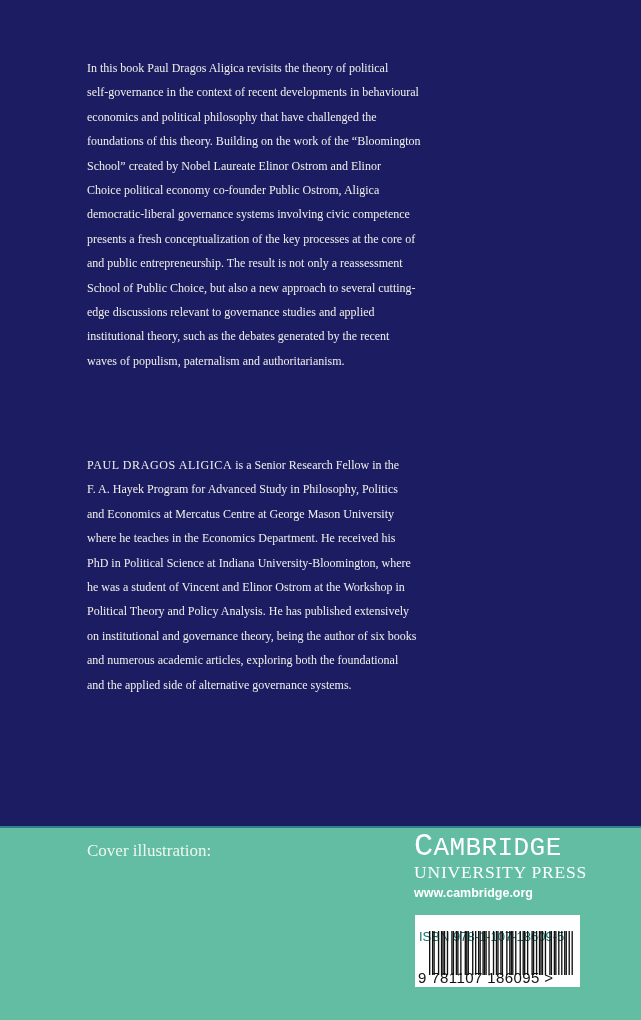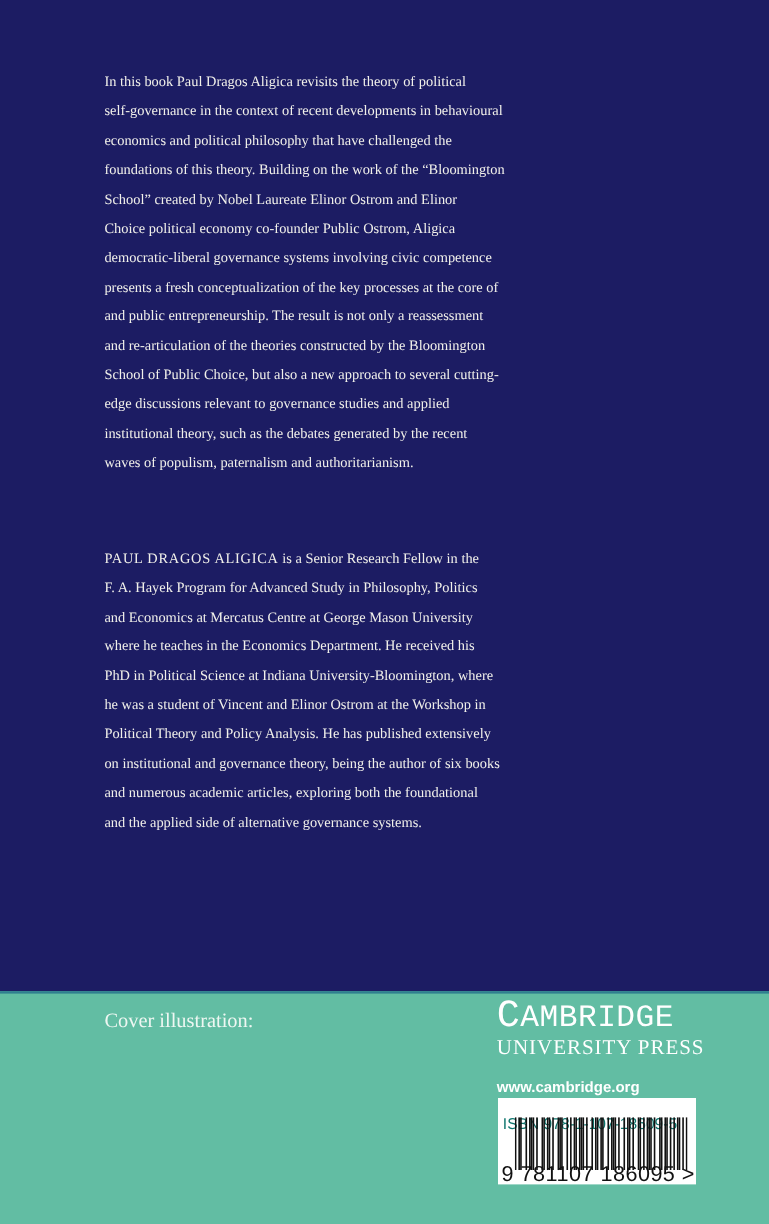--- a/index.html
+++ b/index.html
@@ -10,41 +10,40 @@
   .p1 { top: 56px; }
   .p2 { top: 453px; }
   .sc { letter-spacing: 0.6px; }
   .bottom { position: absolute; left: 0; top: 826px; width: 641px; height: 194px; background: #62bda3; border-top: 2px solid #2f7f8f; }
   .credit { position: absolute; left: 87px; top: 12px; color: #eef7f2; font-family: "Liberation Serif", serif; font-size: 17px; line-height: 22px; }
   .credit .line { display: block; white-space: nowrap; }
   .pub { position: absolute; left: 414px; top: 6px; width: 170px; color: #ffffff; }
   .pub-name { font-family: Liberation Mono, monospace; font-size: 26px; line-height: 26px; letter-spacing: 0.4px; white-space: nowrap; }
   .pub-name .big { font-size: 32px; }
   .pub-sub { font-family: "Liberation Serif", serif; font-size: 17.5px; line-height: 20px; letter-spacing: 0.8px; white-space: nowrap; margin-top: 1px; }
-  .pub-url { font-family: "Liberation Sans", sans-serif; font-weight: bold; font-size: 12.5px; line-height: 16px; margin-top: 16px; white-space: nowrap; }
+  .pub-url { font-family: "Liberation Sans", sans-serif; font-weight: bold; font-size: 12.5px; line-height: 16px; margin-top: 3px; white-space: nowrap; }
   .barcode-box { position: absolute; left: 415px; top: 87px; width: 165px; height: 72px; background: #ffffff; }
   .isbn { position: absolute; left: 4px; top: 15px; font-family: "Liberation Sans", sans-serif; font-size: 13px; line-height: 14px; color: #0f766e; white-space: nowrap; }
   .bars { position: absolute; left: 14px; top: 16px; width: 144px; height: 44px; }
-  .digits { position: absolute; left: 3px; bottom: 1px; font-family: "Liberation Sans", sans-serif; font-size: 18px; line-height: 16px; color: #111; white-space: nowrap; letter-spacing: 0.4px; }
+  .digits { position: absolute; left: 3px; bottom: 1px; font-family: "Liberation Sans", sans-serif; font-size: 15px; line-height: 16px; color: #111; white-space: nowrap; letter-spacing: 0.4px; }
 </style>
 </head>
 <body>
 
 <div class="top">
   <div class="para p1" id="blurb">
       <span class="line">In this book Paul Dragos Aligica revisits the theory of political</span>
       <span class="line">self-governance in the context of recent developments in behavioural</span>
       <span class="line">economics and political philosophy that have challenged the</span>
       <span class="line">foundations of this theory. Building on the work of the “Bloomington</span>
       <span class="line">School” created by Nobel Laureate Elinor Ostrom and Elinor</span>
       <span class="line">Choice political economy co-founder Public Ostrom, Aligica</span>
       <span class="line">democratic-liberal governance systems involving civic competence</span>
       <span class="line">presents a fresh conceptualization of the key processes at the core of</span>
       <span class="line">and public entrepreneurship. The result is not only a reassessment</span>
-      <span class="line">and re-articulation of the theories constructed by the Bloomington</span>
       <span class="line">School of Public Choice, but also a new approach to several cutting-</span>
       <span class="line">edge discussions relevant to governance studies and applied</span>
       <span class="line">institutional theory, such as the debates generated by the recent</span>
       <span class="line">waves of populism, paternalism and authoritarianism.</span>
     </div>
   <div class="para p2">
     <span class="line"><span class="sc">PAUL DRAGOS ALIGICA</span><span> is a Senior Research Fellow in the</span></span>
     <span id="bio-rest"><span class="line">F. A. Hayek Program for Advanced Study in Philosophy, Politics</span><span class="line">and Economics at Mercatus Centre at George Mason University</span><span class="line">where he teaches in the Economics Department. He received his</span><span class="line">PhD in Political Science at Indiana University-Bloomington, where</span><span class="line">he was a student of Vincent and Elinor Ostrom at the Workshop in</span><span class="line">Political Theory and Policy Analysis. He has published extensively</span><span class="line">on institutional and governance theory, being the author of six books</span><span class="line">and numerous academic articles, exploring both the foundational</span><span class="line">and the applied side of alternative governance systems.</span></span>
   </div>
 </div>

